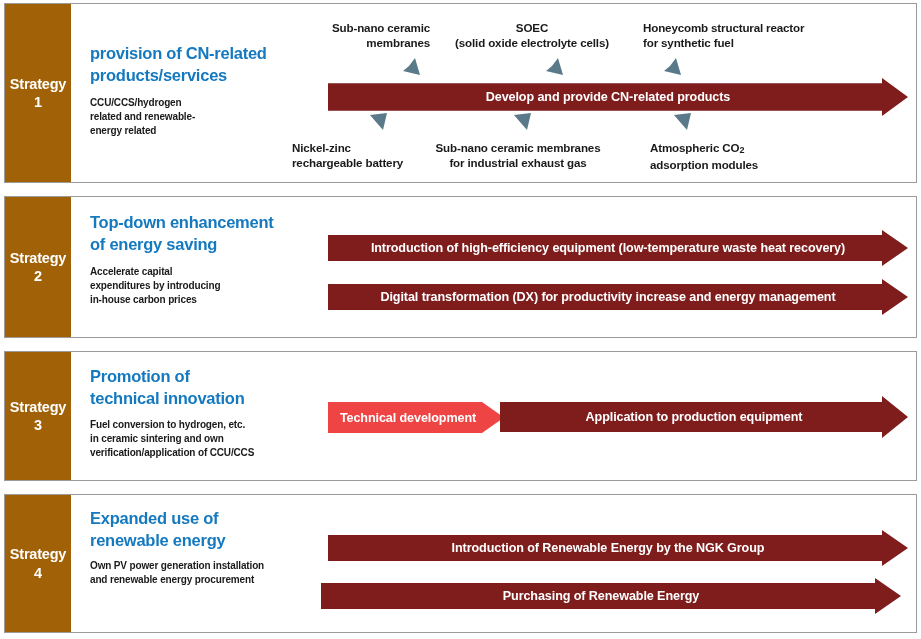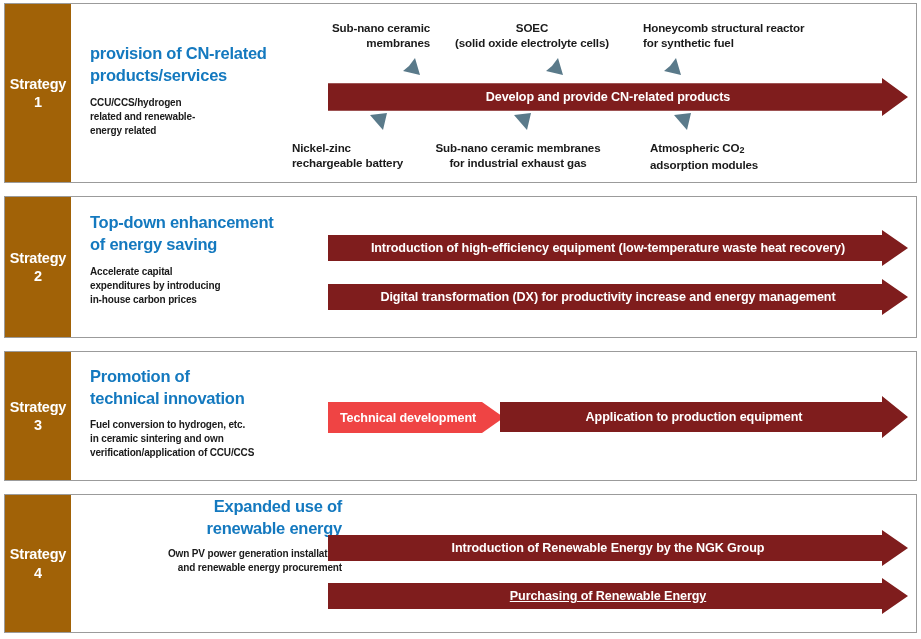--- a/index.html
+++ b/index.html
@@ -77,21 +77,21 @@
     line-height: 1.37;
     letter-spacing: -0.15px;
     margin: 0;
   }
   .p1 .text-block { top: 16px; }
   .p1 .subtitle { margin-top: 10px; }
   .p2 .text-block { top: 14px; }
   .p2 .subtitle { margin-top: 10px; }
   .p3 .text-block { top: 13px; width: 250px; }
   .p3 .subtitle { margin-top: 9px; }
-  .p4 .text-block { top: 0; width: 252px; text-align: right; }
+  .p4 .text-block { top: 12px; width: 252px; }
   .p4 .subtitle { margin-top: 8px; }
 
   
   .arrow {
     position: absolute;
     display: flex;
     align-items: center;
     justify-content: center;
     color: #ffffff;
     font-weight: bold;
@@ -119,21 +119,21 @@
   
   .a-s2a { left: 323px; top: 33px; width: 580px; height: 36px; }
   .a-s2b { left: 323px; top: 82px; width: 580px; height: 36px; }
 
   
   .a-s3a { left: 323px; top: 50px; width: 176px; height: 31px; }
   .a-s3b { left: 495px; top: 44px; width: 408px; height: 42px; }
 
   
   .a-s4a { left: 323px; top: 35px; width: 580px; height: 36px; }
-  .a-s4b { left: 323px; top: 83px; width: 580px; height: 36px; text-decoration: underline; }
+  .a-s4b { left: 316px; top: 83px; width: 580px; height: 36px; }
 
   
   .callout {
     position: absolute;
     color: #1a1a1a;
     font-weight: bold;
     font-size: 11.6px;
     line-height: 1.32;
     letter-spacing: -0.15px;
     white-space: nowrap;

